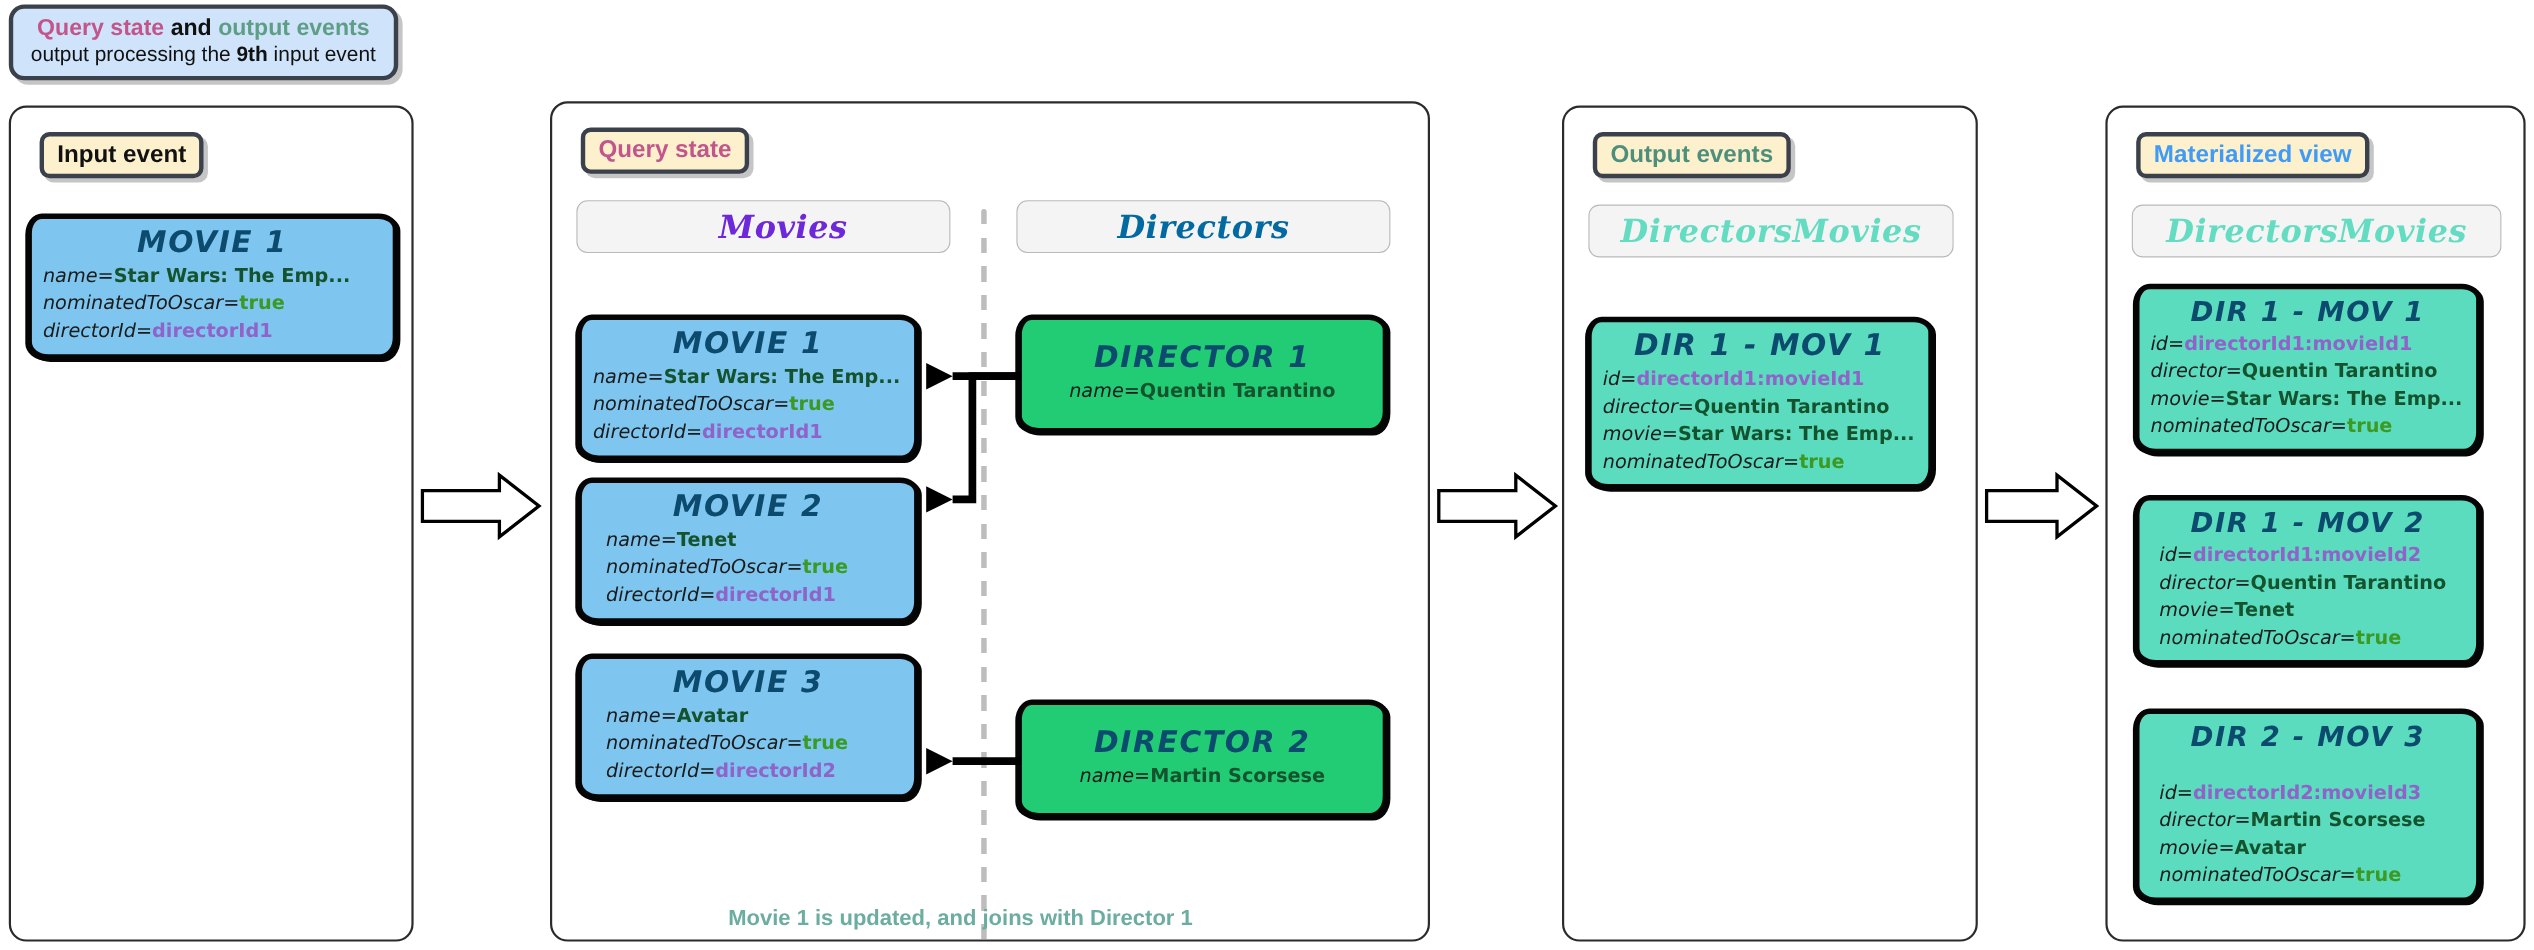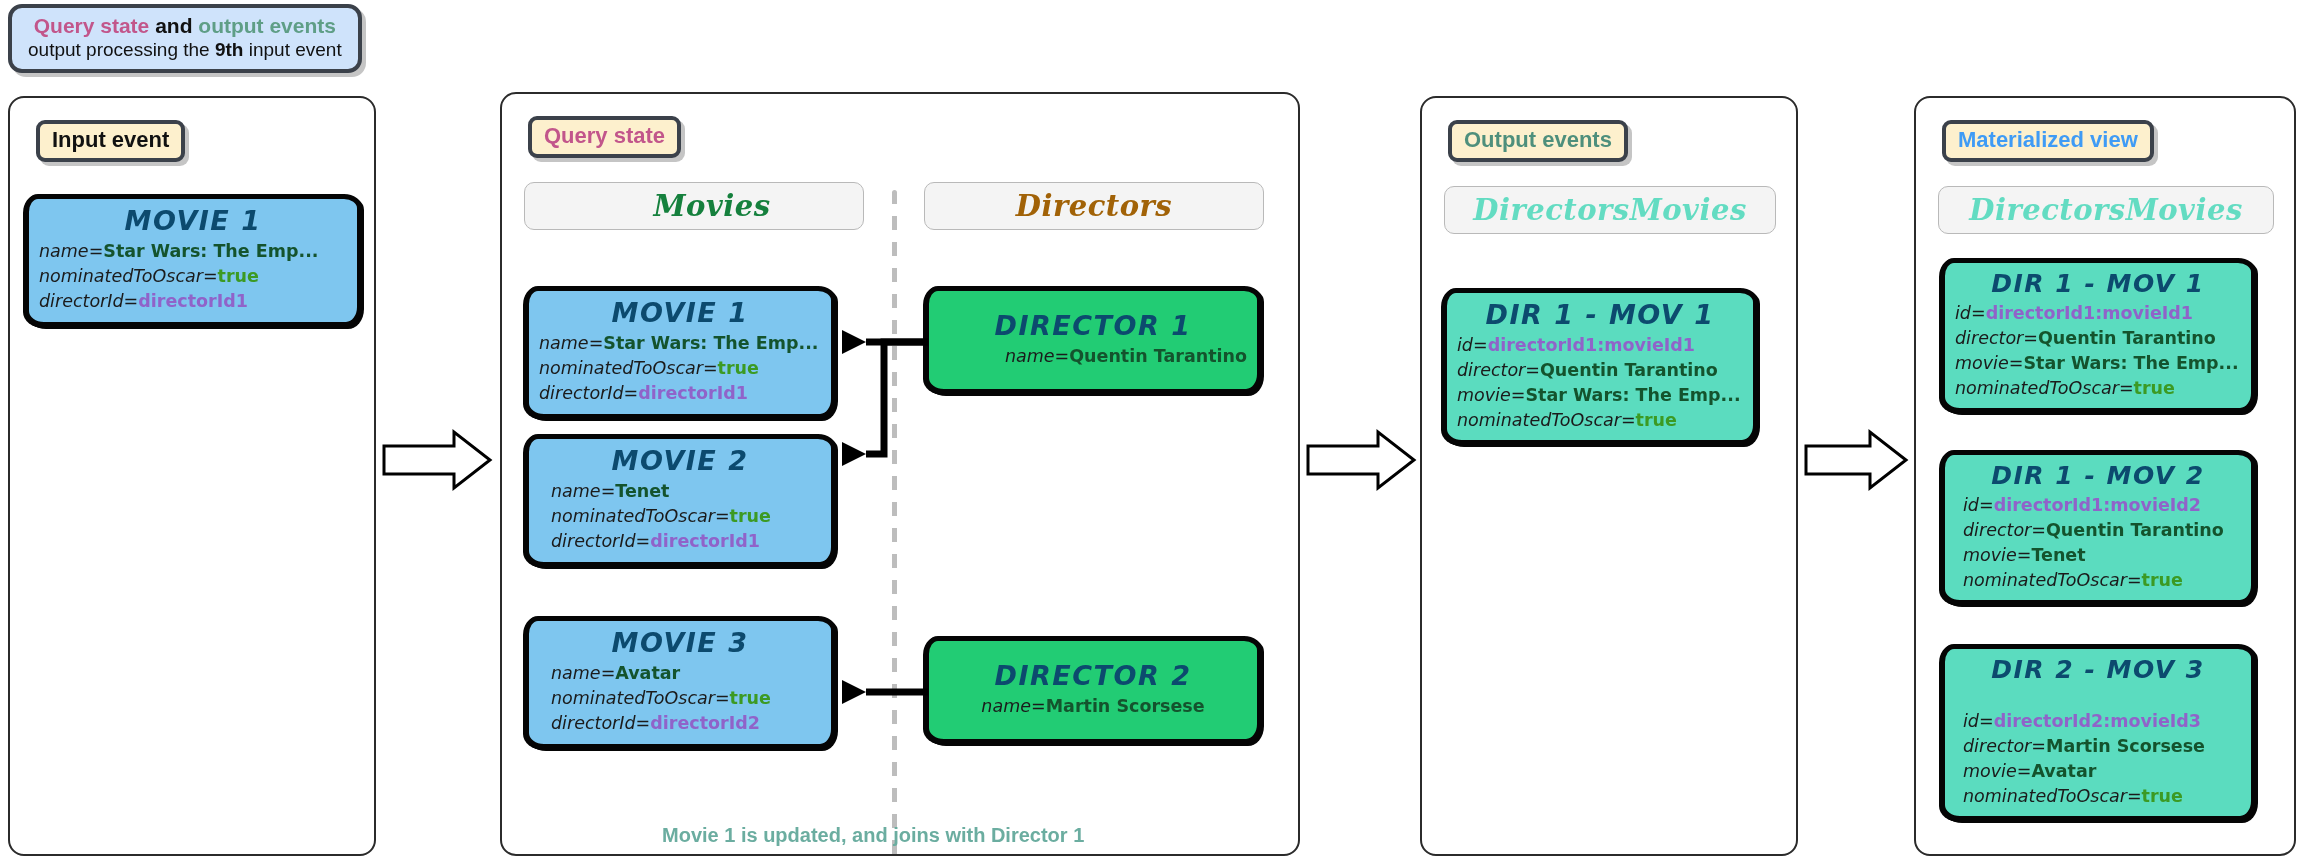--- a/index.html
+++ b/index.html
@@ -61,22 +61,22 @@
     border: 1.5px solid #b9b9b9;
     border-radius: 10px;
     height: 48px;
     display: flex; align-items: center; justify-content: center;
     font-family: "DejaVu Serif", serif;
     font-style: italic;
     font-weight: bold;
     font-size: 29px;
     letter-spacing: 0.5px;
   }
-  .pill-movies    { color: #15803d; padding-left: 36px; }
-  .pill-directors { color: #a16207; }
+  .pill-movies    { color: #6d28d9; padding-left: 36px; }
+  .pill-directors { color: #0369a1; }
   .pill-dm        { color: #63dcc2; }
 
   
   .card {
     position: absolute;
     border: 5px solid #050505;
     border-radius: 14px 18px 16px 20px / 18px 14px 20px 16px;
     padding: 6px 10px 8px 10px;
     box-shadow: 2px 2px 0 #050505, -1px 1px 0 #050505;
   }
@@ -168,30 +168,30 @@
       <div class="attr"><span class="k">directorId=</span><span class="v-id">directorId1</span></div>
     </div>
 
     <div class="card card-blue" style="left:22px; top:340px; width:312px;">
       <div class="card-title">Movie 2</div>
       <div class="attr" style="padding-left:12px;"><span class="k">name=</span><span class="v-str">Tenet</span></div>
       <div class="attr" style="padding-left:12px;"><span class="k">nominatedToOscar=</span><span class="v-bool">true</span></div>
       <div class="attr" style="padding-left:12px;"><span class="k">directorId=</span><span class="v-id">directorId1</span></div>
     </div>
 
-    <div class="card card-blue" style="left:22px; top:522px; width:312px;">
+    <div class="card card-blue" style="left:22px; top:500px; width:312px;">
       <div class="card-title">Movie 3</div>
       <div class="attr" style="padding-left:12px;"><span class="k">name=</span><span class="v-str">Avatar</span></div>
       <div class="attr" style="padding-left:12px;"><span class="k">nominatedToOscar=</span><span class="v-bool">true</span></div>
       <div class="attr" style="padding-left:12px;"><span class="k">directorId=</span><span class="v-id">directorId2</span></div>
     </div>
 
     <div class="card card-green" style="left:422px; top:192px; width:338px; height:108px; display:flex; flex-direction:column; justify-content:center;">
       <div class="card-title">Director 1</div>
-      <div class="attr" style="text-align:right;"><span class="k">name=</span><span class="v-str">Quentin Tarantino</span></div>
+      <div class="attr" style="text-align:center;"><span class="k">name=</span><span class="v-str">Quentin Tarantino</span></div>
     </div>
 
     <div class="card card-green" style="left:422px; top:542px; width:338px; height:108px; display:flex; flex-direction:column; justify-content:center;">
       <div class="card-title">Director 2</div>
       <div class="attr" style="text-align:center;"><span class="k">name=</span><span class="v-str">Martin Scorsese</span></div>
     </div>
 
     <svg class="big-arrow" style="left:330px; top:230px;" width="100" height="200" viewBox="0 0 100 200">
       <path d="M96 18 L52 18 L52 130 L34 130" stroke="#000" stroke-width="7" fill="none"></path>
       <polygon points="34,130 34,130 10,118 10,142" fill="#000"></polygon>

